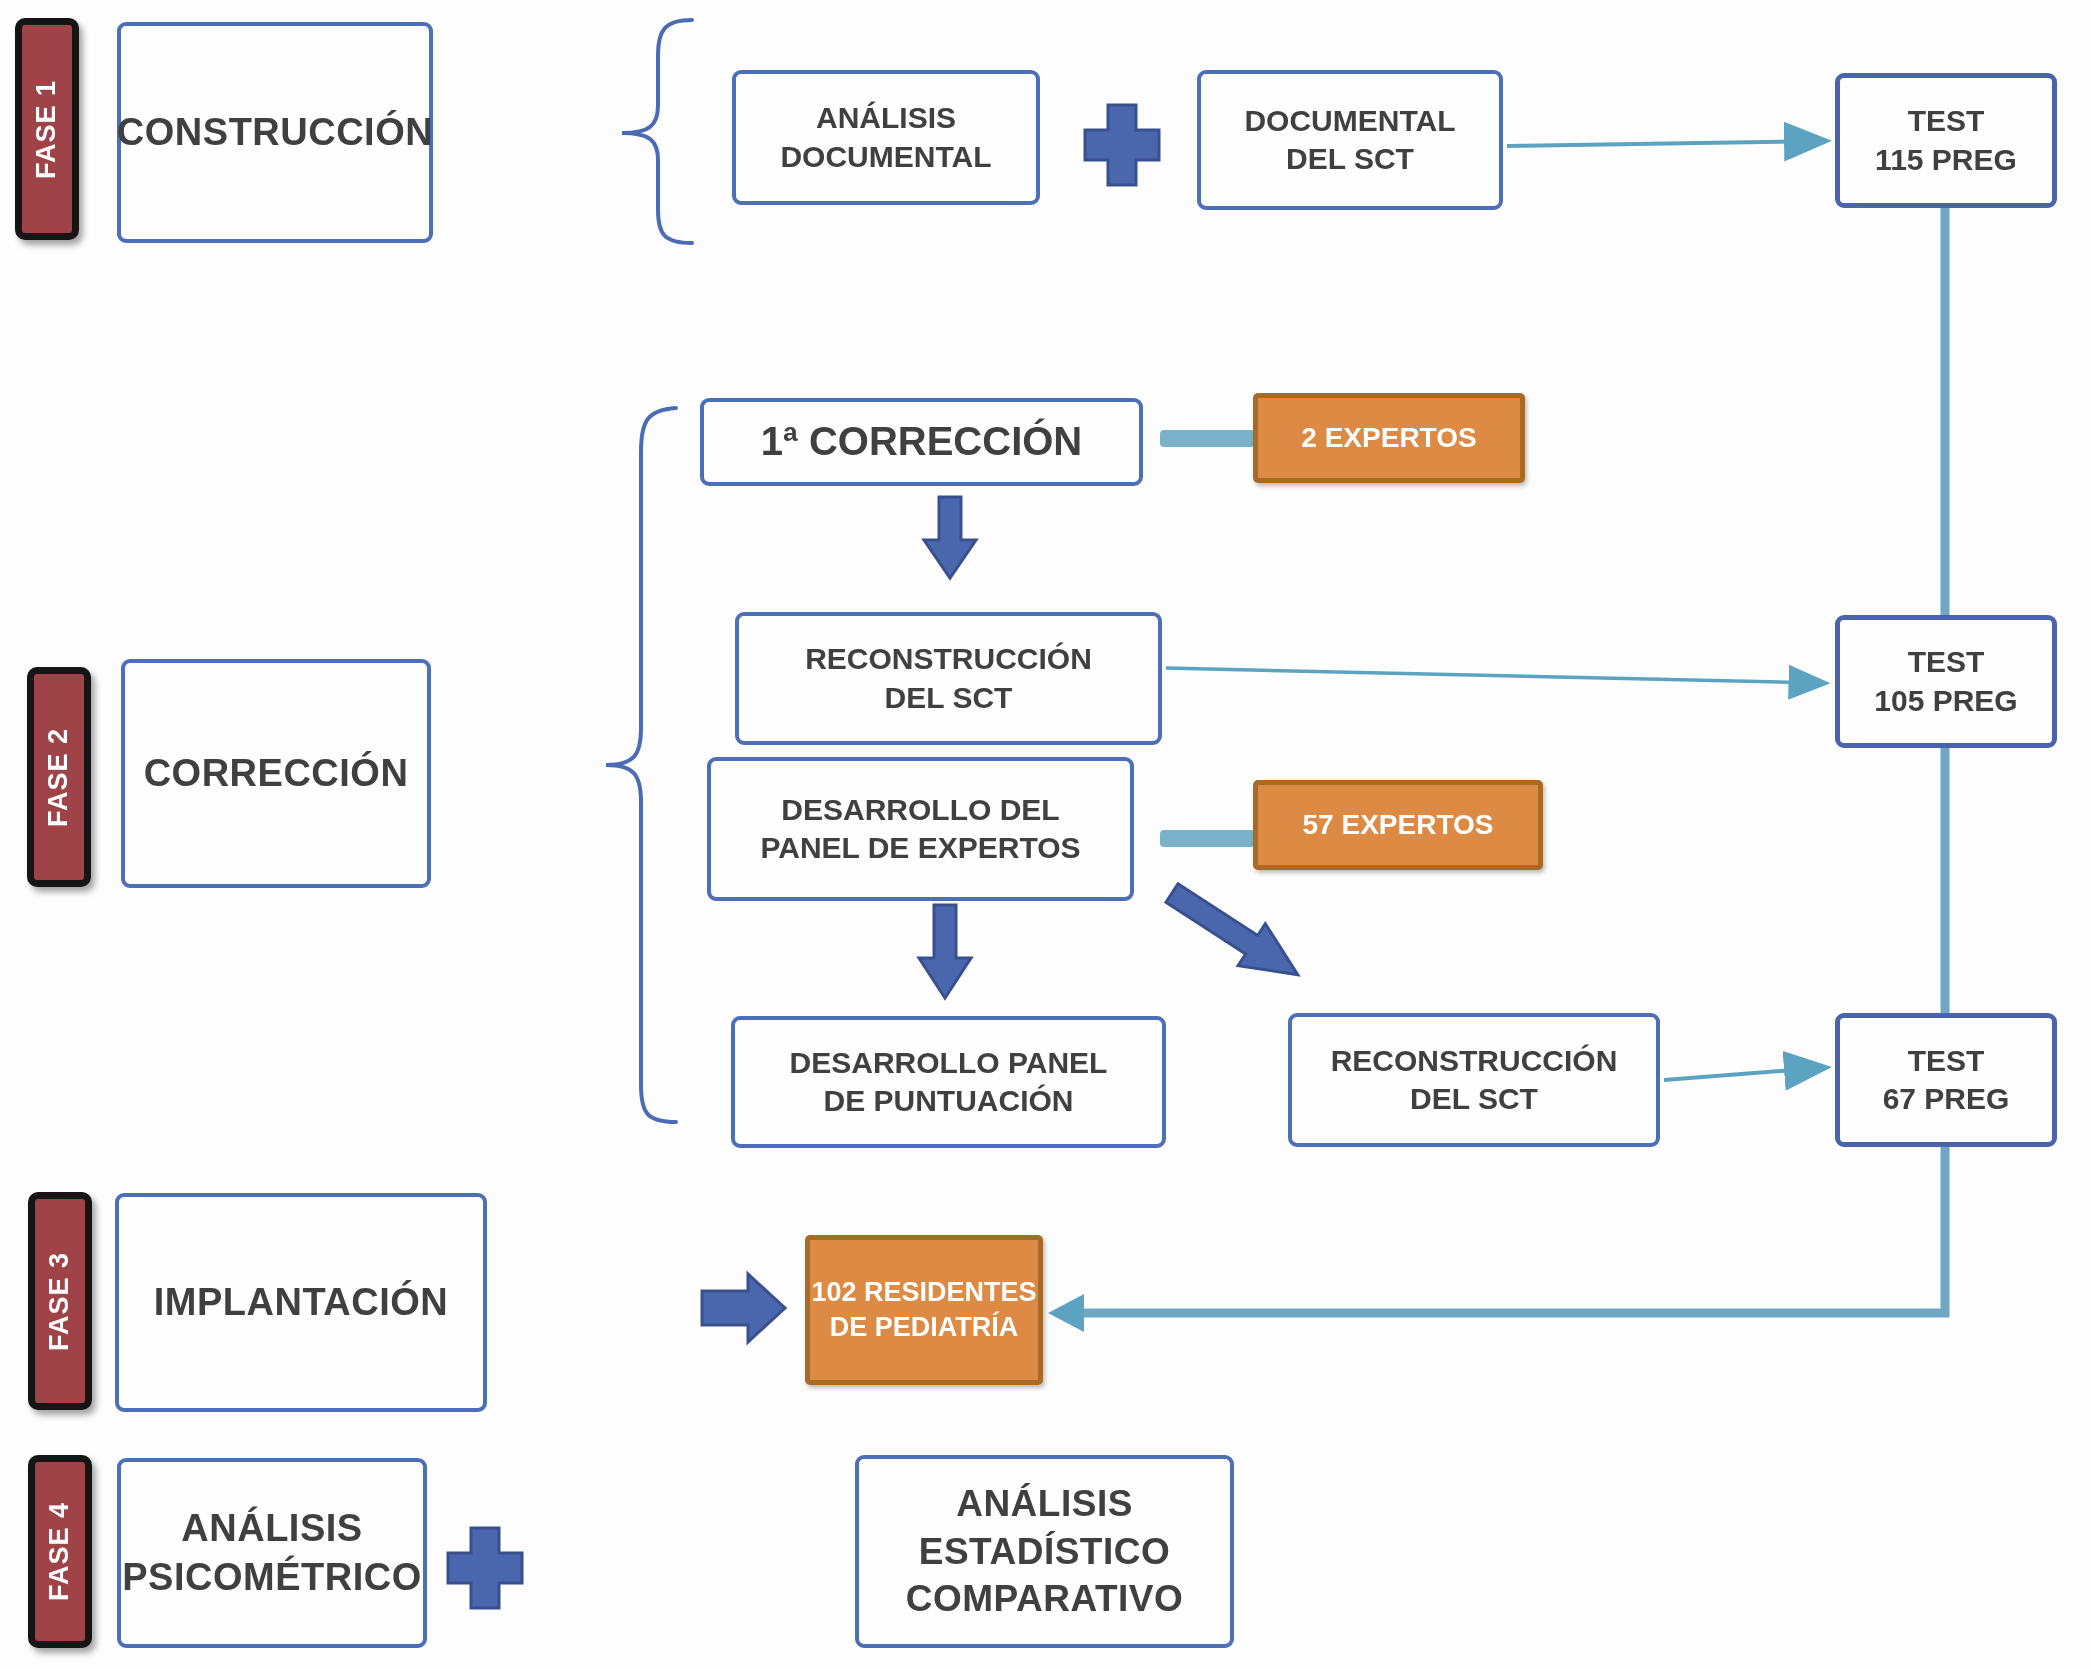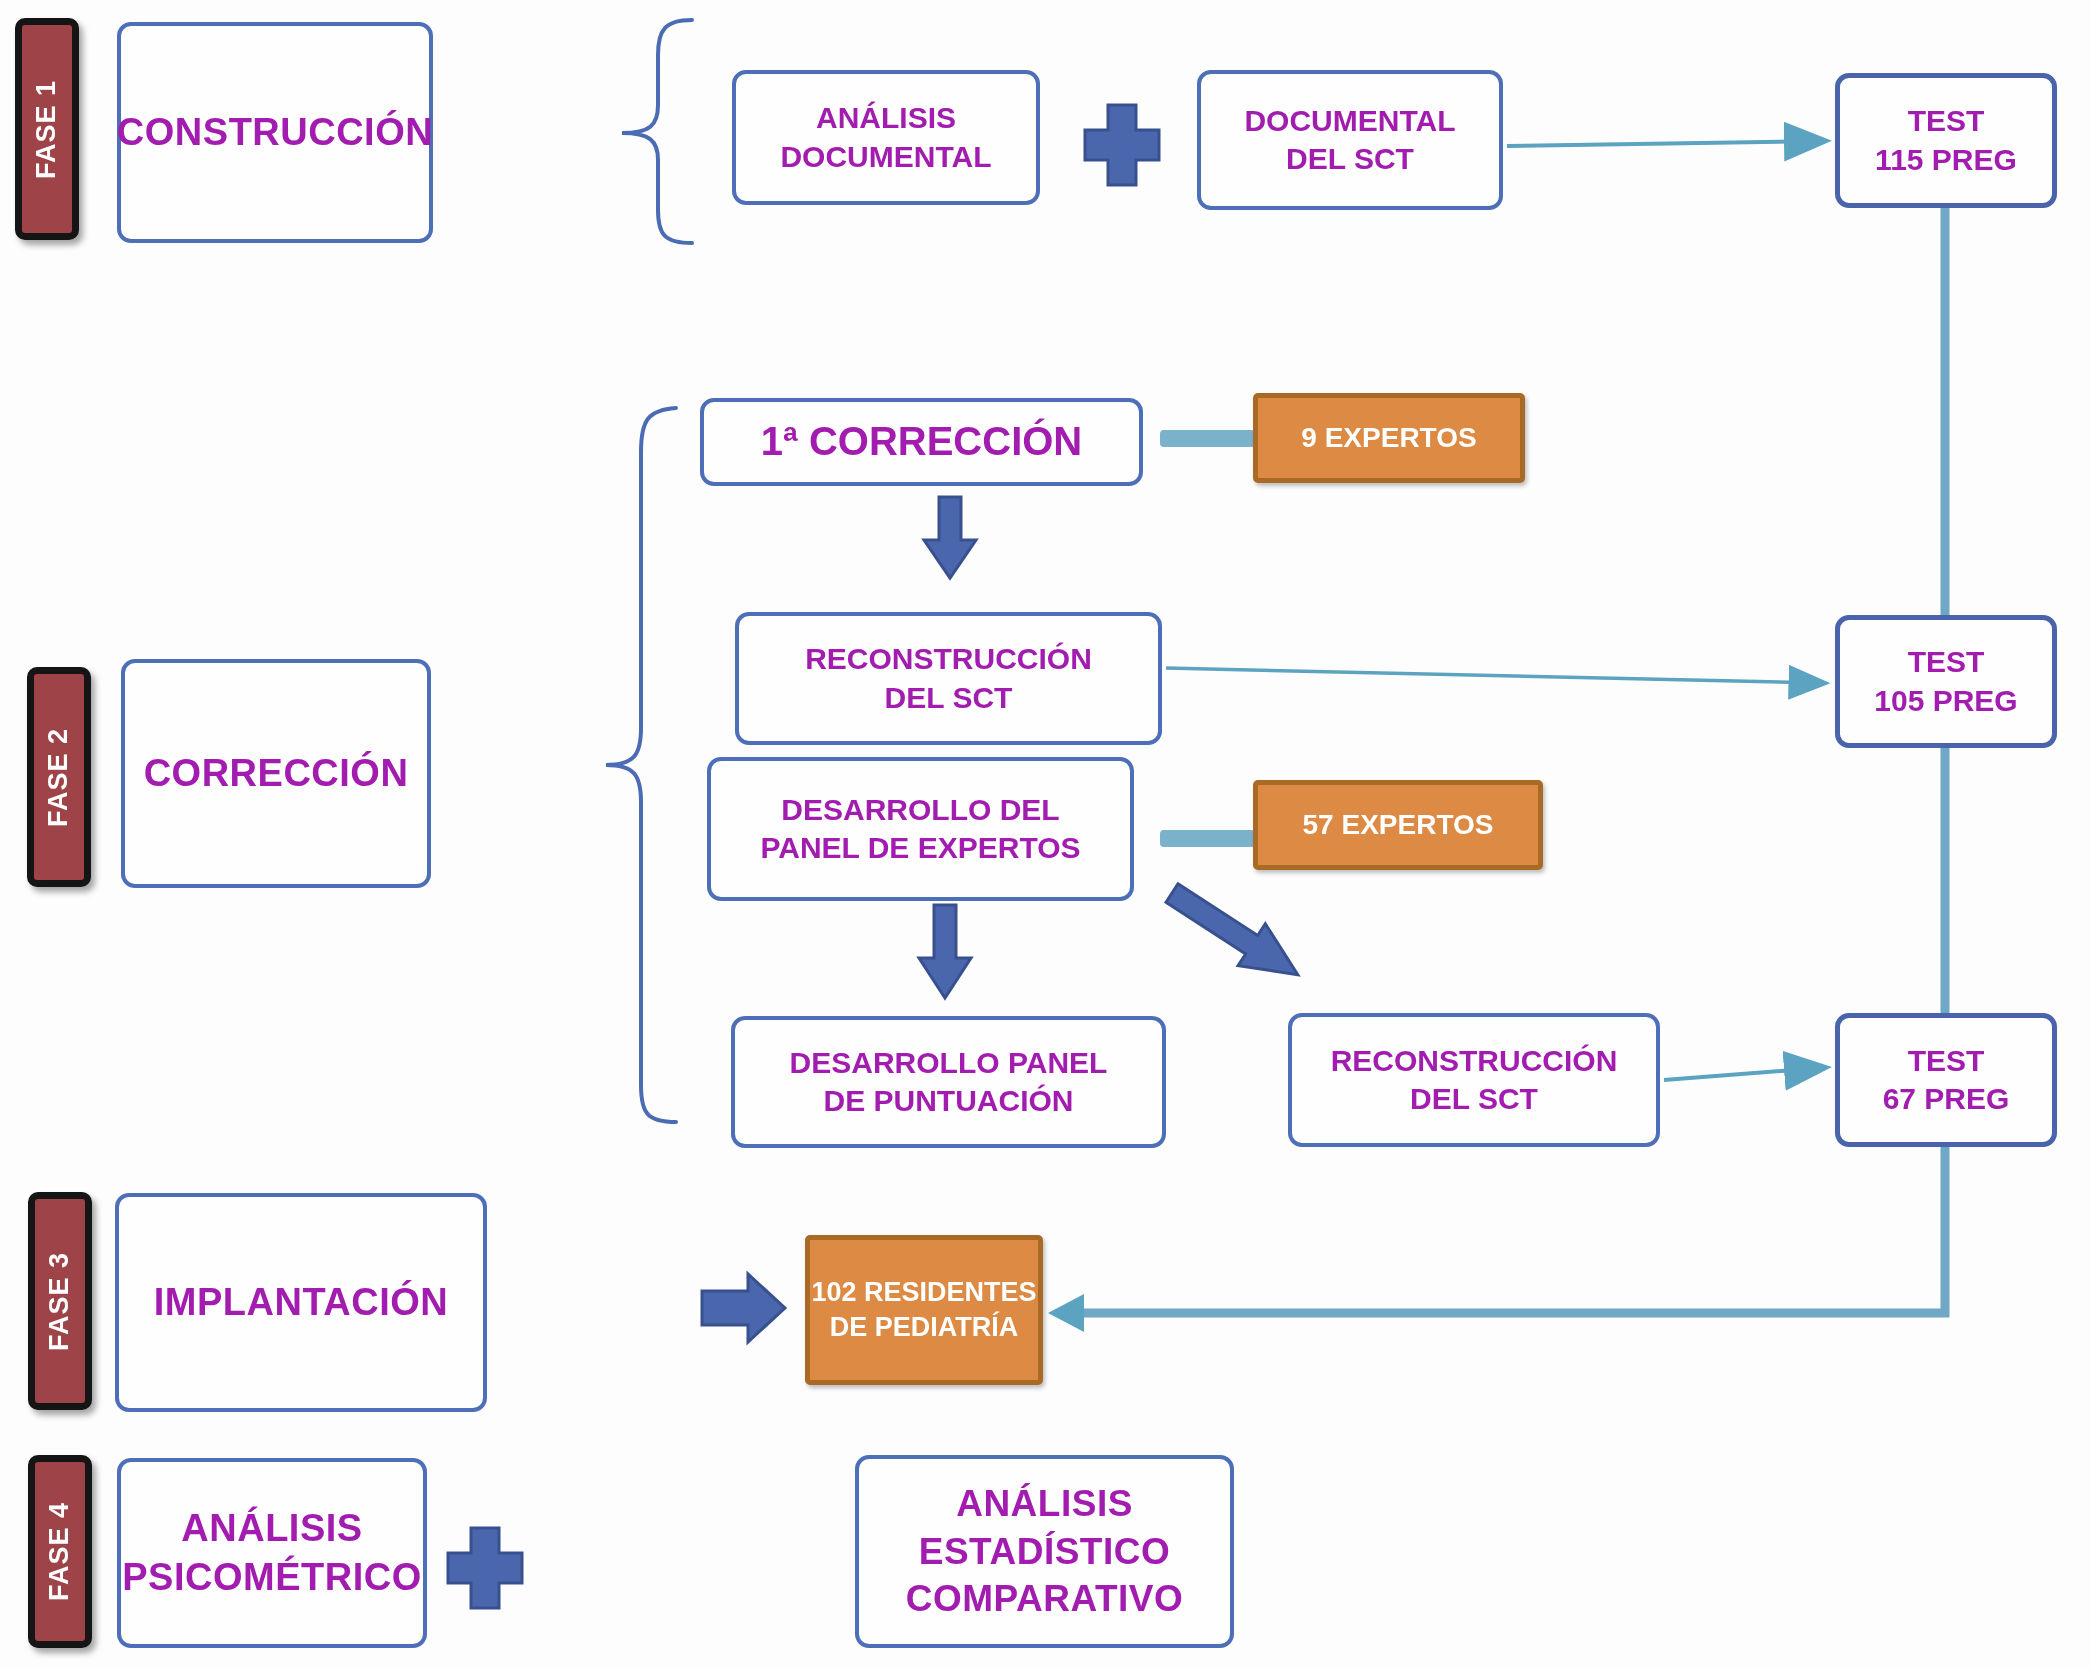--- a/index.html
+++ b/index.html
@@ -7,24 +7,24 @@
     position:relative;
     width:2091px;height:1669px;
     background:#fdfdfd;
     font-family:"Liberation Sans","DejaVu Sans",sans-serif;
     overflow:hidden;
   }
   .box{
     position:absolute;
     background:#fefefe;
     border:4px solid #4d6fb8;
-    border-radius:14px;
+    border-radius:9px;
     display:flex;align-items:center;justify-content:center;
     text-align:center;
-    color:#a21caf;
+    color:#404040;
     font-weight:bold;
     white-space:pre-line;
     box-sizing:border-box;
     line-height:1.28;
   }
   .box.big{font-size:38px;letter-spacing:0.5px;}
   .box.mid{font-size:30px;}
   .box.test{border:5px solid #4a64ab;font-size:30px;}
   .orange{
     position:absolute;
@@ -128,21 +128,21 @@
 PSICOMÉTRICO</div>
 
   <div class="box mid" style="left:732px;top:70px;width:308px;height:135px;">ANÁLISIS
 DOCUMENTAL</div>
   <div class="box mid" style="left:1197px;top:70px;width:306px;height:140px;">DOCUMENTAL
 DEL SCT</div>
   <div class="box test" style="left:1835px;top:73px;width:222px;height:135px;">TEST
 115 PREG</div>
 
   <div class="box mid" style="left:700px;top:398px;width:443px;height:88px;font-size:40px;">1ª CORRECCIÓN</div>
-  <div class="orange" style="left:1253px;top:393px;width:272px;height:90px;">9 EXPERTOS</div>
+  <div class="orange" style="left:1253px;top:393px;width:272px;height:90px;">2 EXPERTOS</div>
 
   <div class="box mid" style="left:735px;top:612px;width:427px;height:133px;">RECONSTRUCCIÓN
 DEL SCT</div>
   <div class="box test" style="left:1835px;top:615px;width:222px;height:133px;">TEST
 105 PREG</div>
 
   <div class="box mid" style="left:707px;top:757px;width:427px;height:144px;">DESARROLLO DEL
 PANEL DE EXPERTOS</div>
   <div class="orange" style="left:1253px;top:780px;width:290px;height:90px;">57 EXPERTOS</div>
 

